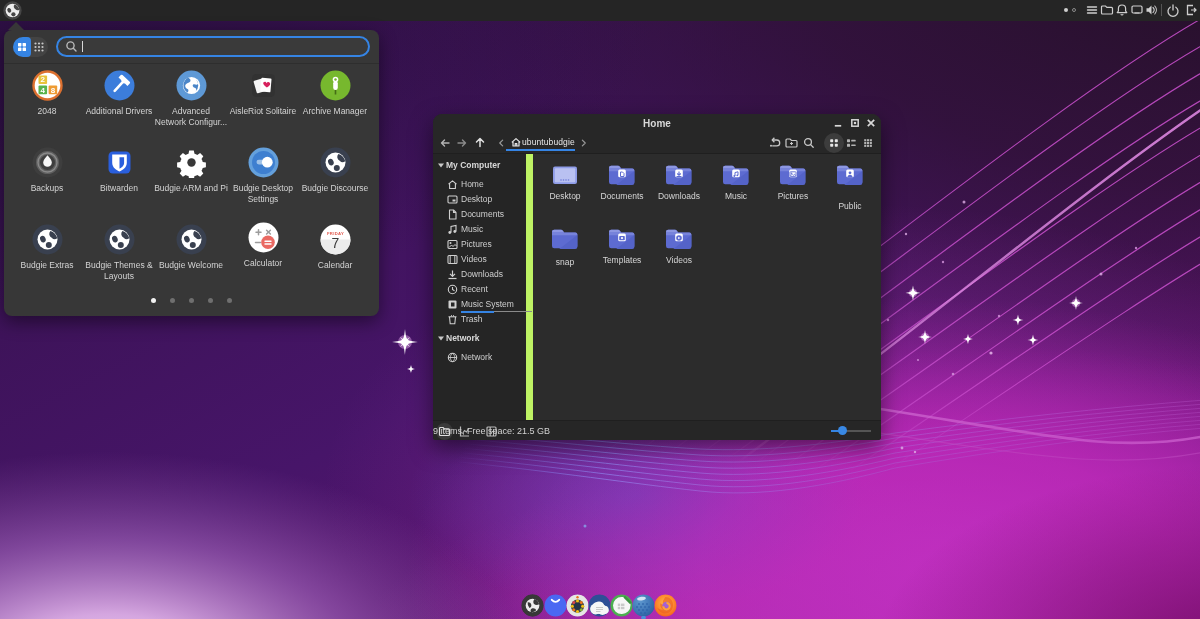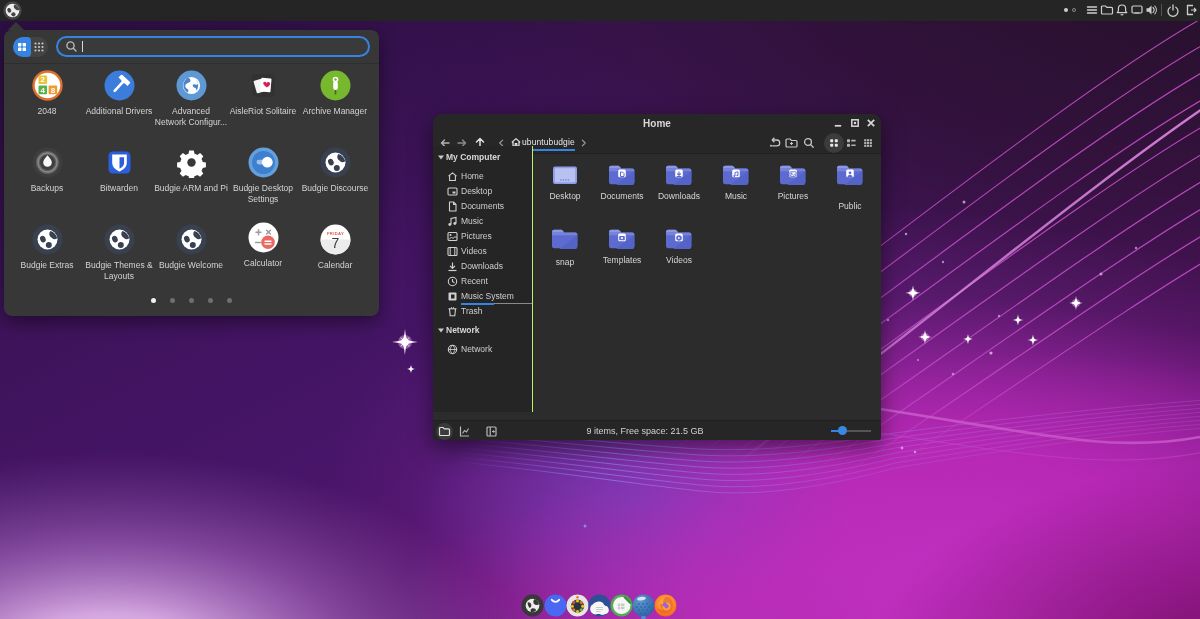--- a/index.html
+++ b/index.html
@@ -35,22 +35,22 @@
   
   #win { position:absolute; left:433px; top:114px; width:448px; height:326px;
     background:#2c2c2c; border-radius:9px 9px 3px 3px; z-index:40;
     box-shadow:0 8px 22px rgba(0,0,0,.5); }
   #titlebar { position:absolute; left:0; top:0; width:448px; height:18px;
     background:#272727; border-radius:9px 9px 0 0; }
   #titlebar .t { width:100%; text-align:center; line-height:19px; color:#d8d8d8;
     font-size:10px; font-weight:bold; }
   #toolbar { position:absolute; left:0; top:18px; width:448px; height:22px;
     background:#272727; border-bottom:1px solid #1f1f1f; }
-  #sidebar { position:absolute; left:0; top:32px; width:100px; height:266px;
-    background:#252525; border-right:1px solid #bef264; color:#cfcfcf; }
+  #sidebar { position:absolute; left:0; top:40px; width:100px; height:266px;
+    background:#252525; border-right:7px solid #bef264; color:#cfcfcf; }
   .sbh { position:absolute; font-size:8.5px; font-weight:bold; color:#d8d8d8; }
   .sbi { position:absolute; font-size:8.5px; color:#cfcfcf; }
   #content { position:absolute; left:101px; top:40px; width:347px; height:266px;
     background:#2c2c2c; }
   .fold { position:absolute; width:56px; text-align:center; color:#d6d6d6;
     font-size:8.5px; }
   #statusbar { position:absolute; left:0; top:306px; width:448px; height:20px;
     background:#262626; border-top:1px solid #1f1f1f; border-radius:0 0 3px 3px;
     color:#d2d2d2; font-size:9px; }
   
@@ -720,21 +720,21 @@
       </svg>
     <svg class="abs" style="left:25px;top:3.5px" width="13" height="13" viewBox="0 0 13 13">
         <path d="M2.5 1.5 V11 H11" fill="none" stroke="#b8b8b8" stroke-width="1.2"></path>
         <path d="M4.5 8.5 L6.5 5.5 L8.5 7 L10.5 3.5" fill="none" stroke="#b8b8b8" stroke-width="1.1"></path>
       </svg>
     <svg class="abs" style="left:52px;top:3.5px" width="13" height="13" viewBox="0 0 13 13">
         <rect x="2" y="2" width="9" height="9" rx="1" fill="none" stroke="#b8b8b8" stroke-width="1.2"></rect>
         <line x1="5.2" y1="2" x2="5.2" y2="11" stroke="#b8b8b8" stroke-width="1.2"></line>
         <path d="M7 6.5 h2.6 M8.4 5.2 l1.3 1.3 l-1.3 1.3" fill="none" stroke="#b8b8b8" stroke-width="1"></path>
       </svg>
-    <div class="abs" style="left:0;top:5px;width:424px;text-align:center">9 items, Free space: 21.5 GB</div>
+    <div class="abs" style="left:0;top:5px;width:424px;">9 items, Free space: 21.5 GB</div>
     <div class="abs" style="left:398px;top:9px;width:12px;height:2px;background:#3584e4"></div>
     <div class="abs" style="left:410px;top:9px;width:28px;height:2px;background:#555"></div>
     <div class="abs" style="left:405px;top:5px;width:9px;height:9px;border-radius:50%;background:#3988e4"></div>
   </div>
 </div>
 
 <div id="dock">
   <svg class="dk" style="left:521px;top:0" width="23" height="23" viewBox="0 0 31 31">
     <circle cx="15.5" cy="15.5" r="15" fill="#383838"></circle>
     <circle cx="15.5" cy="15.5" r="9.2" fill="#ededed"></circle>

